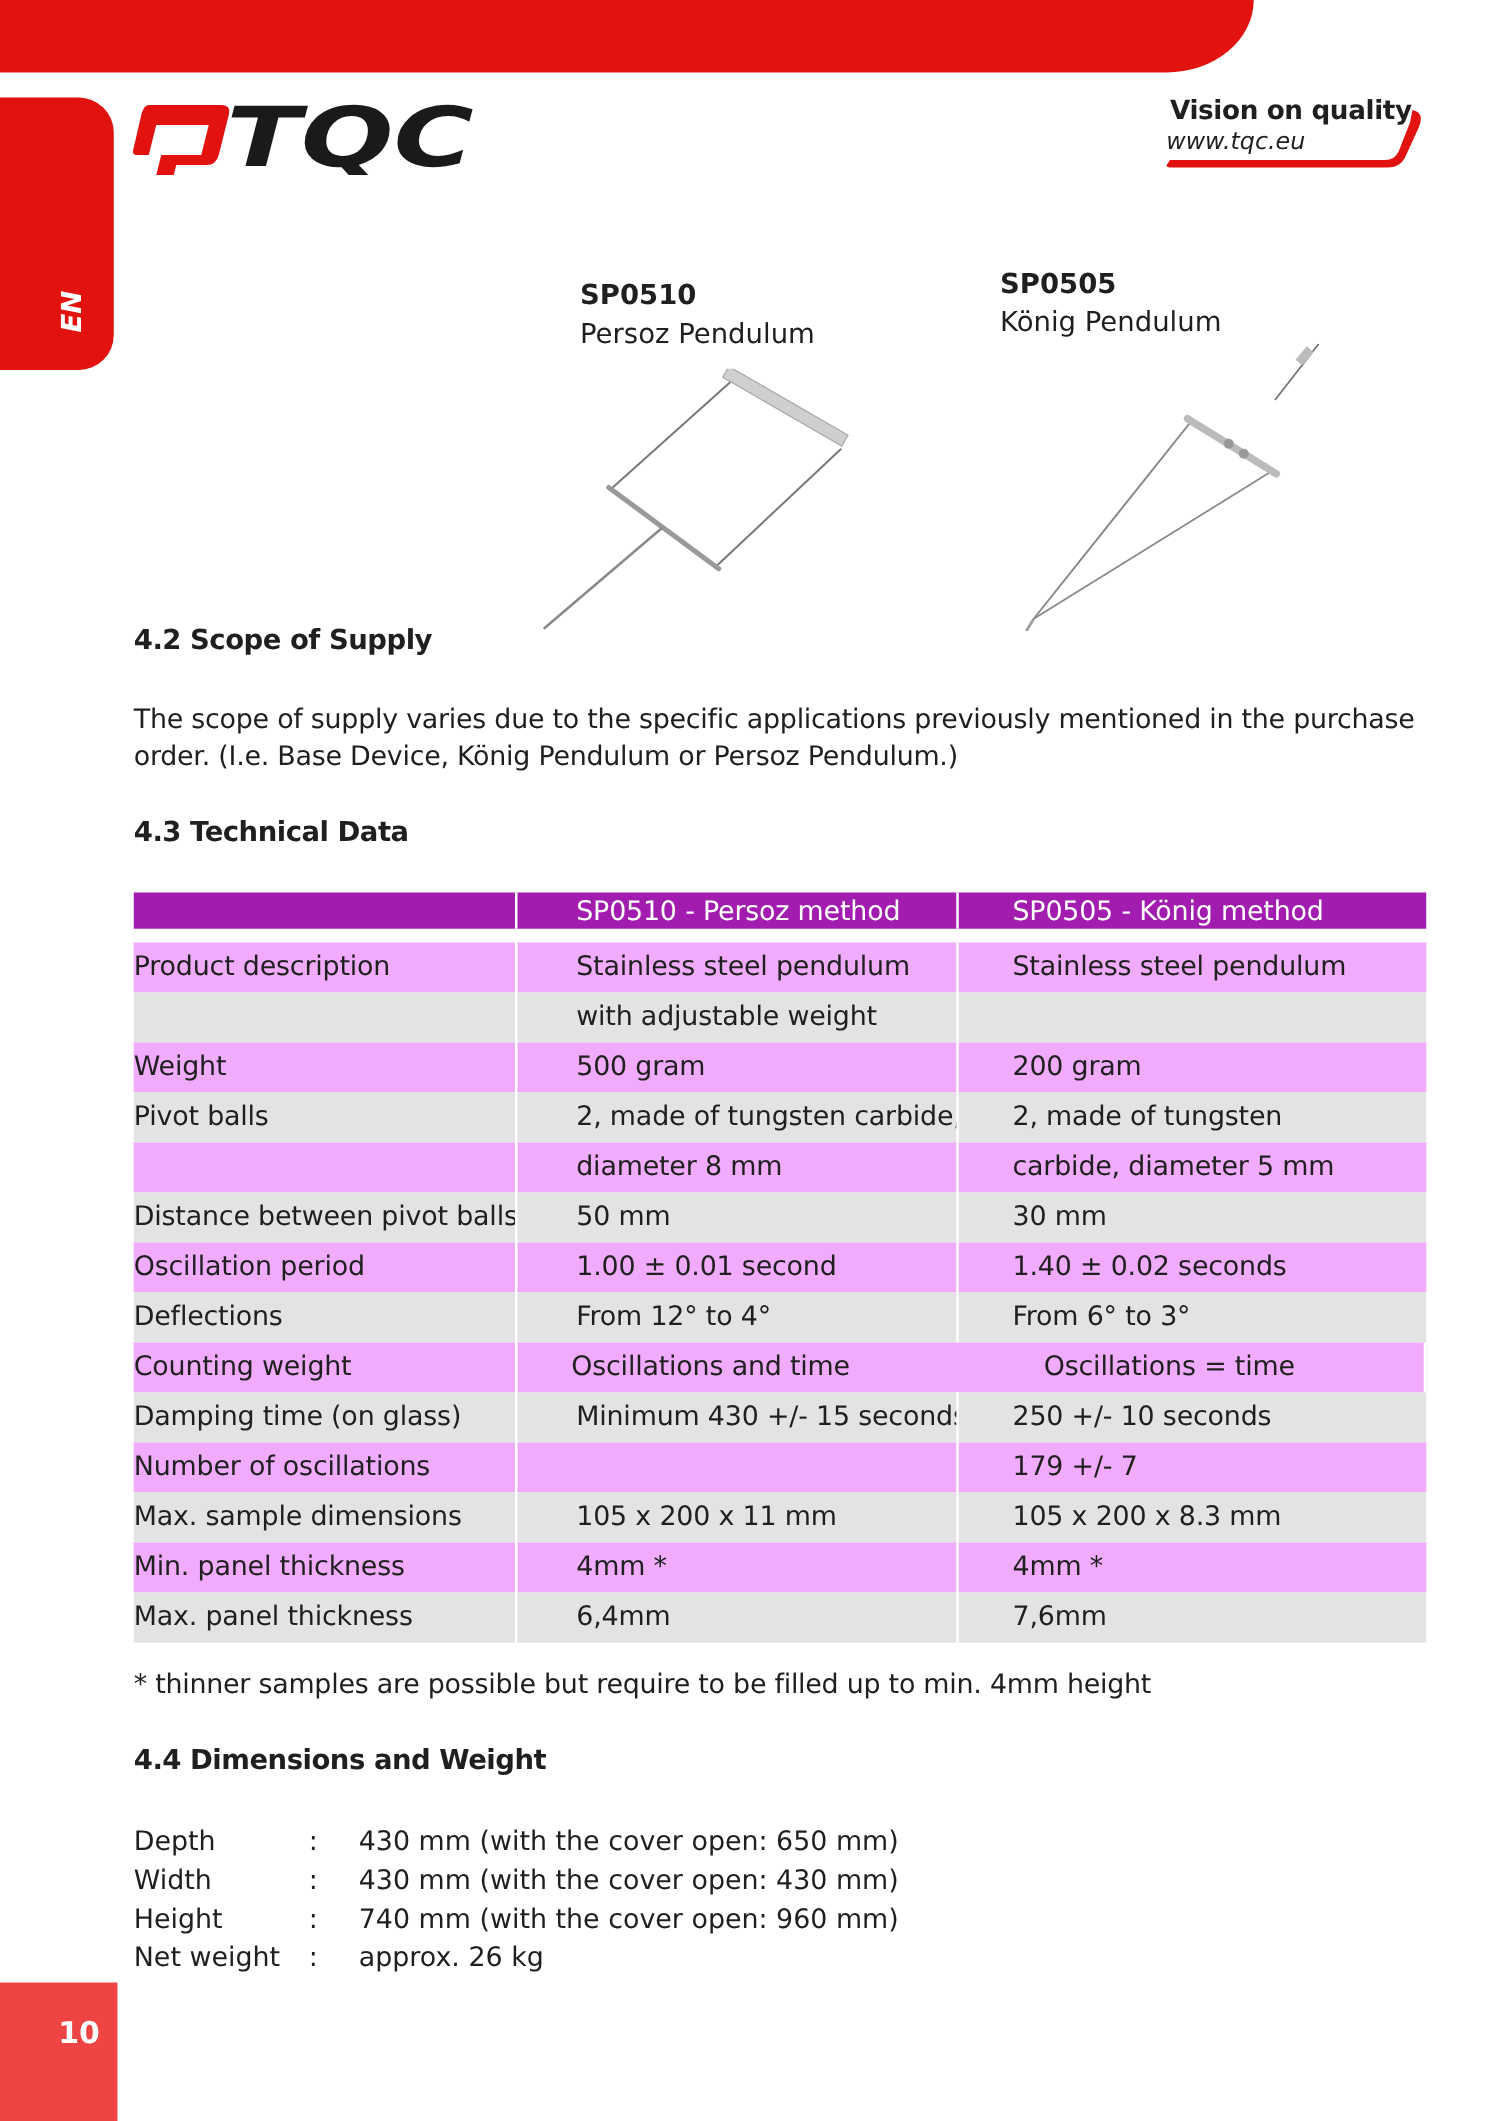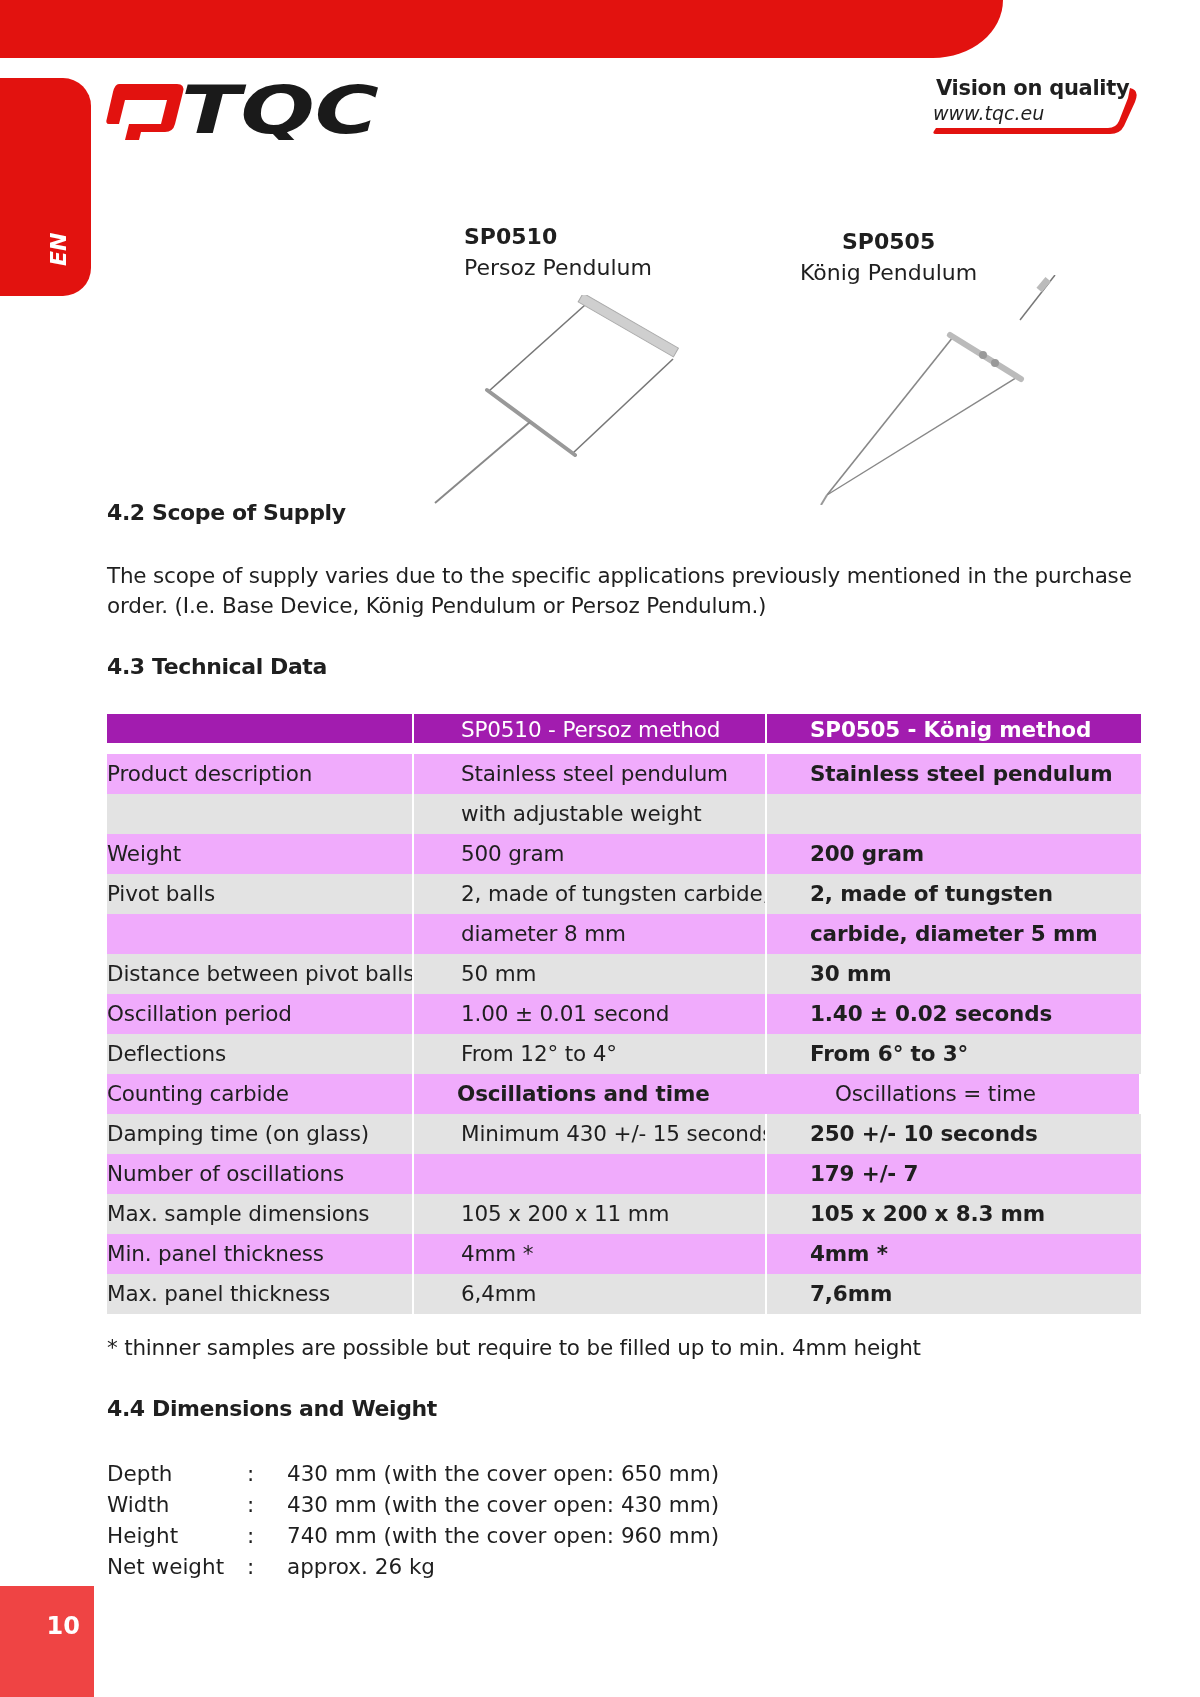--- a/index.html
+++ b/index.html
@@ -32,40 +32,40 @@
   }
   .tagline .t2 {
     position: absolute; left: 3px; top: 26px; font-style: italic;
     font-size: 19px; color: #1f1f1f; white-space: nowrap;
   }
   .tagline svg { position: absolute; left: 0; top: 0; }
 
   .product { position: absolute; font-size: 22px; line-height: 31px; }
   .product .code { font-weight: bold; }
   .p1 { left: 464px; top: 221px; }
-  .p2 { left: 800px; top: 226px; text-align: center; }
+  .p2 { left: 800px; top: 212px; }
   .img1 { position: absolute; left: 425px; top: 295px; }
   .img2 { position: absolute; left: 805px; top: 275px; }
 
   .h { position: absolute; left: 107px; font-size: 22px; font-weight: bold; letter-spacing: -0.4px; }
   .para { position: absolute; left: 107px; font-size: 21.5px; line-height: 30px; width: 1040px; letter-spacing: -0.2px; }
 
   .tbl { position: absolute; left: 107px; top: 714px; width: 1034px; }
   .trow { display: flex; height: 40px; }
   .trow.head { height: 29px; margin-bottom: 11px; background: #a21caf; color: #fff; }
   .trow.dark { background: #f0abfc; }
   .trow.light { background: #e3e3e3; }
   .cell {
     font-size: 21.5px; line-height: 40px; white-space: nowrap; overflow: hidden;
     box-sizing: border-box; letter-spacing: -0.15px;
   }
   .head .cell { line-height: 31px; }
   .c0 { width: 307px; padding-left: 0; border-right: 2px solid #ffffff; }
   .c1 { width: 353px; padding-left: 47px; border-right: 2px solid #ffffff; }
-  .c2 { width: 374px; padding-left: 43px; font-weight: bold; }
+  .c2 { width: 374px; padding-left: 43px; }
 
   .footnote { position: absolute; left: 107px; top: 1335px; font-size: 21.5px; letter-spacing: -0.2px; }
   .dims { position: absolute; left: 107px; top: 1458px; font-size: 21.5px; line-height: 31px; }
   .dims .drow { display: flex; }
   .dims .lbl { width: 140px; }
   .dims .colon { width: 40px; }
 
   .pagebox {
     position: absolute; left: 0; top: 1586px; width: 94px; height: 111px;
     background: #ef4444;
@@ -173,21 +173,21 @@
         <div class="cell c0">Oscillation period</div>
         <div class="cell c1">1.00  ± 0.01 second</div>
         <div class="cell c2">1.40 ± 0.02 seconds</div>
       </div>
       <div class="trow light">
         <div class="cell c0">Deflections</div>
         <div class="cell c1">From 12° to 4°</div>
         <div class="cell c2">From 6° to 3°</div>
       </div>
       <div class="trow dark">
-        <div class="cell c0">Counting carbide</div>
+        <div class="cell c0">Counting weight</div>
         <div class="cell c2">Oscillations and time</div>
         <div class="cell c1">Oscillations = time</div>
       </div>
       <div class="trow light">
         <div class="cell c0">Damping time (on glass)</div>
         <div class="cell c1">Minimum 430 +/- 15 seconds</div>
         <div class="cell c2">250 +/- 10 seconds</div>
       </div>
       <div class="trow dark">
         <div class="cell c0">Number of oscillations</div>

